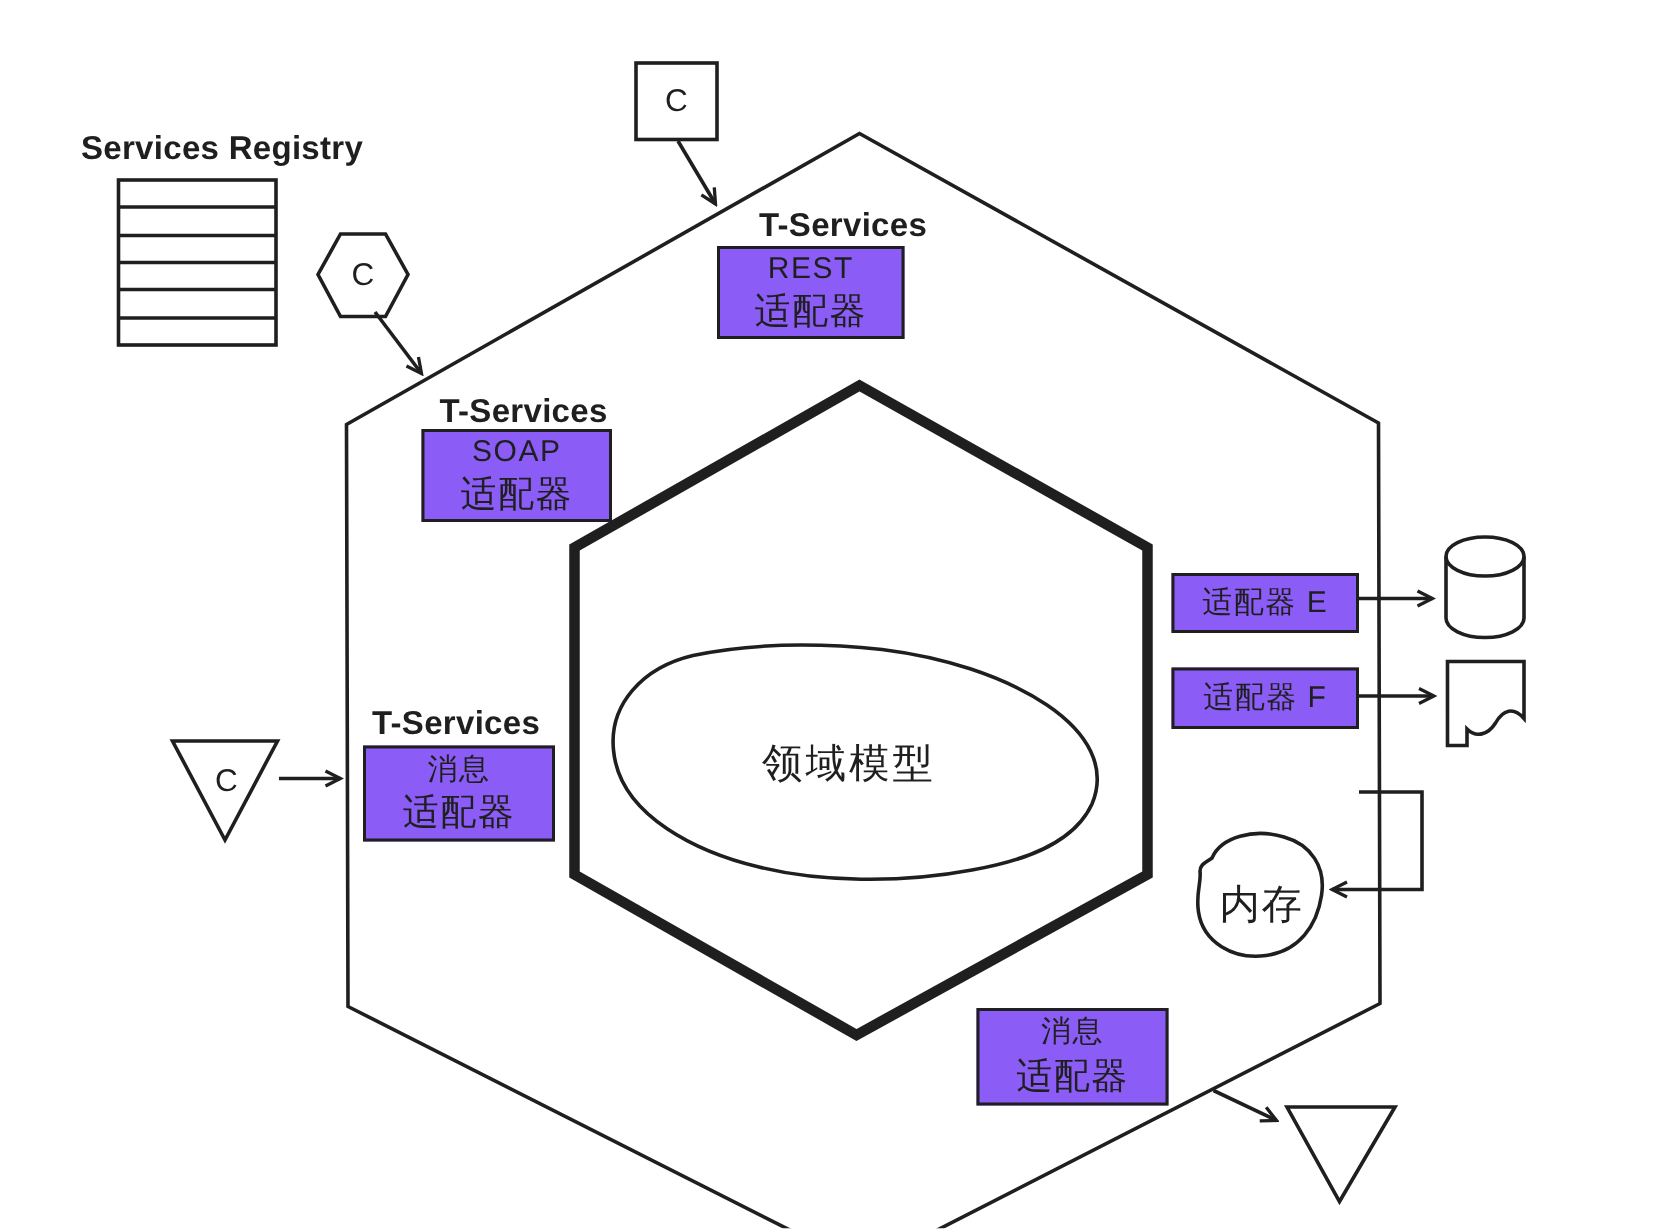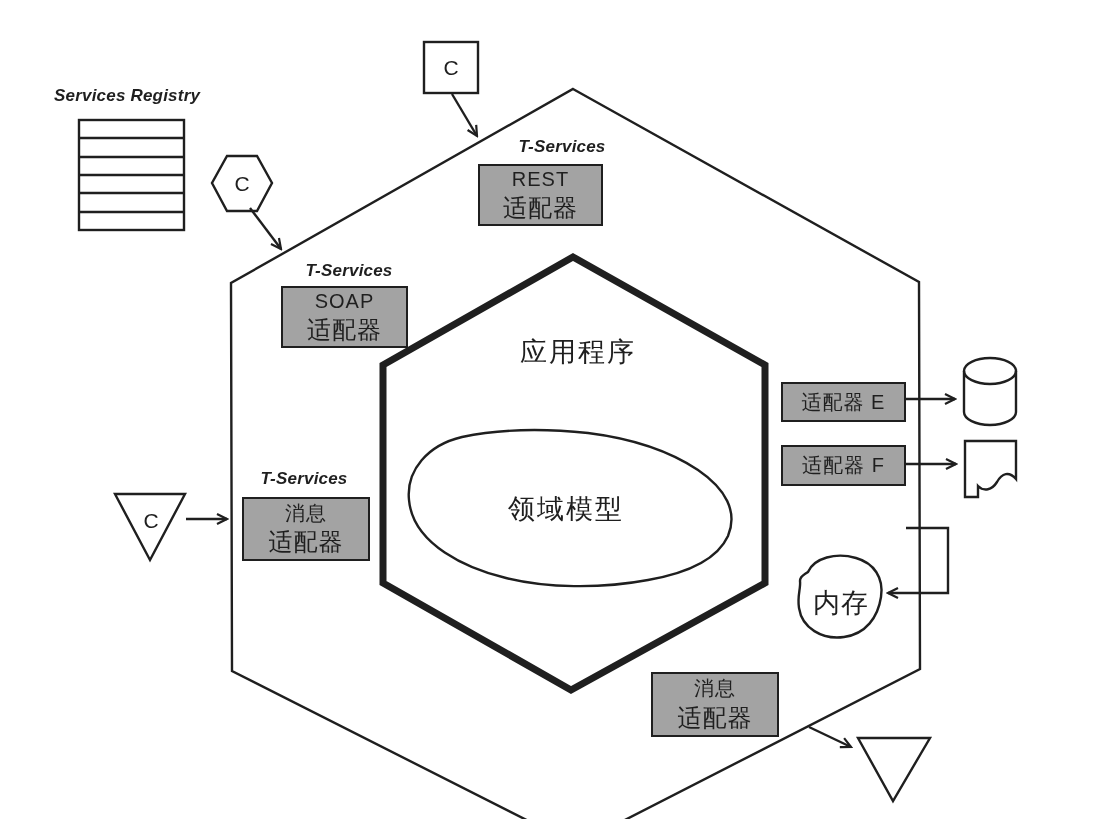--- a/index.html
+++ b/index.html
@@ -7,28 +7,28 @@
     position:relative;width:1104px;height:819px;overflow:hidden;
     background:var(--bg,#ffffff);
     color:var(--ink,#1f1f1f);
     font-family:"Liberation Sans","DejaVu Sans",sans-serif;
   }
   svg.layer{position:absolute;left:0;top:0;width:1104px;height:819px;display:block;}
   .stroke{fill:none;stroke:var(--ink,#1f1f1f);}
   .w2{stroke-width:2.4px;}
   .w7{stroke-width:7px;}
   .lbl{position:absolute;white-space:nowrap;color:var(--ink,#2a2a2a);}
-  .tag{font-size:17px;font-weight:600;letter-spacing:.2px;font-style:italic;}
+  .tag{font-size:22px;font-weight:600;letter-spacing:.2px;}
   .big{font-size:27px;letter-spacing:2px;}
   .mid{font-size:27px;letter-spacing:1px;}
   .cx{transform:translateX(-50%);}
   .cc{transform:translate(-50%,-50%);}
   .cletter{position:absolute;font-size:21px;color:var(--ink,#2a2a2a);}
   .box{
-    position:absolute;border:2.5px solid var(--ink,#1f1f1f);background:#a3a3a3;
+    position:absolute;border:2.5px solid var(--ink,#1f1f1f);background:#8b5cf6;
     display:flex;flex-direction:column;align-items:center;justify-content:center;
     text-align:center;line-height:1.32;box-sizing:border-box;
   }
   .box .ln1{font-size:20px;letter-spacing:1px;}
   .box .ln2{font-size:24px;letter-spacing:1px;}
   .box .single{font-size:20px;letter-spacing:1px;}
 </style>
 </head>
 <body>
 
@@ -113,17 +113,16 @@
   </div>
   <div class="box" style="left:781px;top:445px;width:125px;height:41px;text-align:right;">
     <div class="single">适配器 F</div>
   </div>
 
   <div class="box" style="left:651px;top:672px;width:128px;height:65px;">
     <div class="ln1">消息</div>
     <div class="ln2">适配器</div>
   </div>
 
-  <div class="lbl big cx" style="left:578px;top:334px;">应用程序</div>
   <div class="lbl big cx" style="left:566px;top:491px;">领域模型</div>
   <div class="lbl mid cx" style="left:841px;top:585px;">内存</div>
 
 </div>
 
 </body></html>

